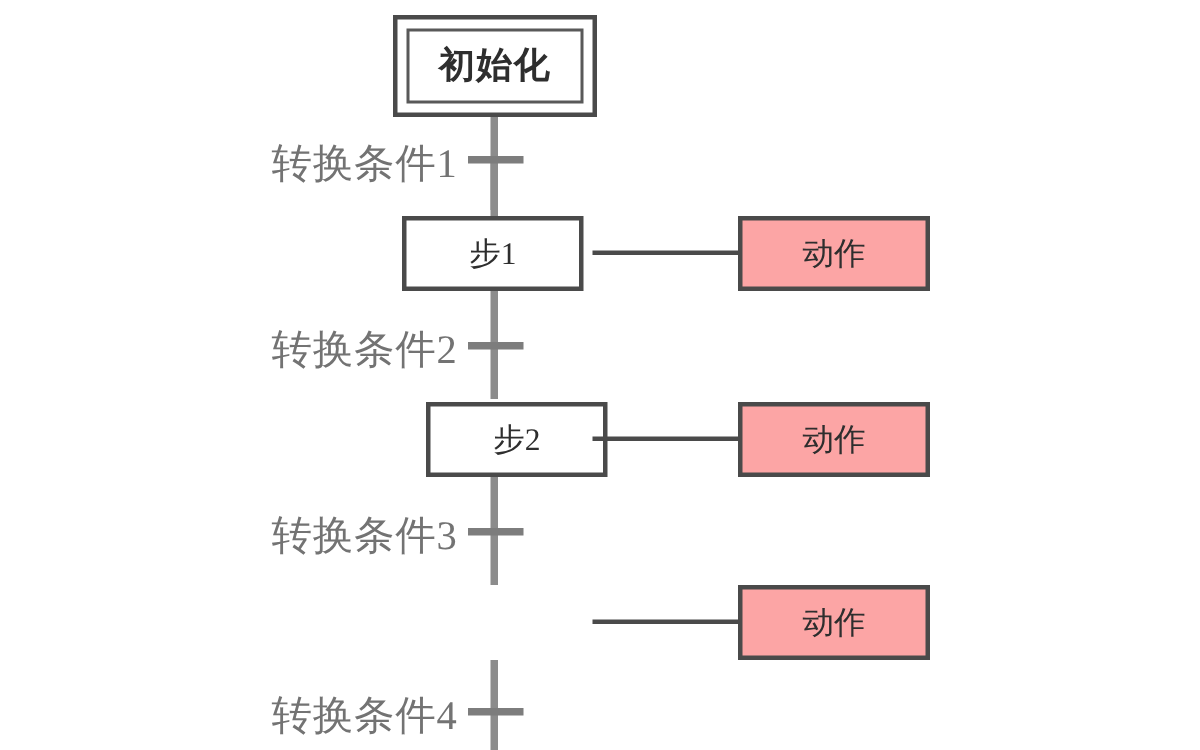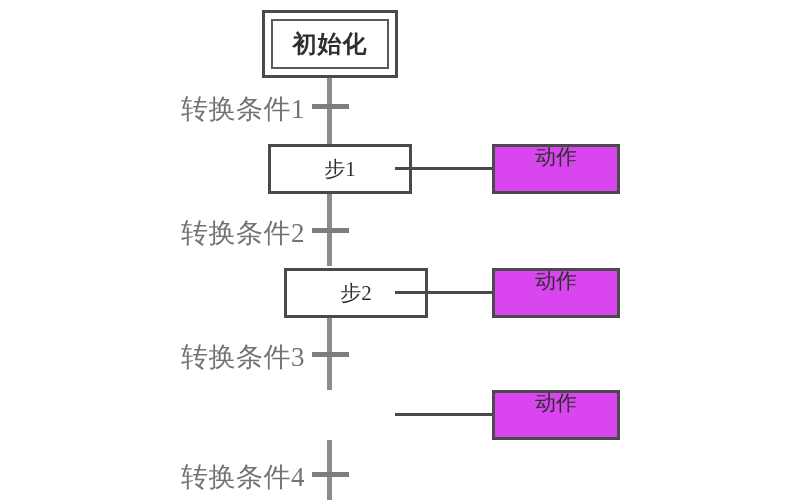--- a/index.html
+++ b/index.html
@@ -57,21 +57,21 @@
     color: #2e2e2e;
     letter-spacing: 1px;
     line-height: 1;
     white-space: nowrap;
   }
 
   
   .step-box {
     position: absolute;
     left: 268px;
-    width: 144px;
+    width: 121px;
     height: 50px;
     box-sizing: border-box;
     border: 3px solid #4a4a4a;
     background: #ffffff;
     display: flex;
     align-items: center;
     justify-content: center;
   }
   .step-label {
     font-size: 21px;
@@ -81,22 +81,23 @@
   }
 
   
   .action-box {
     position: absolute;
     left: 492px;
     width: 128px;
     height: 50px;
     box-sizing: border-box;
     border: 3px solid #4a4a4a;
-    background: #d946ef;
+    background: #fca5a5;
     display: flex;
+    align-items: center;
     justify-content: center;
   }
   .action-label {
     font-size: 21px;
     color: #2e2e2e;
     line-height: 1;
     white-space: nowrap;
   }
 
   

